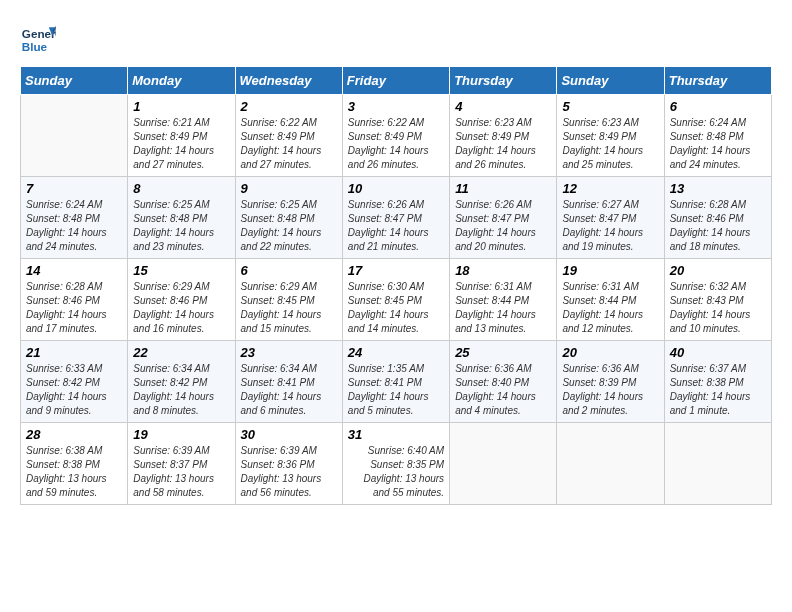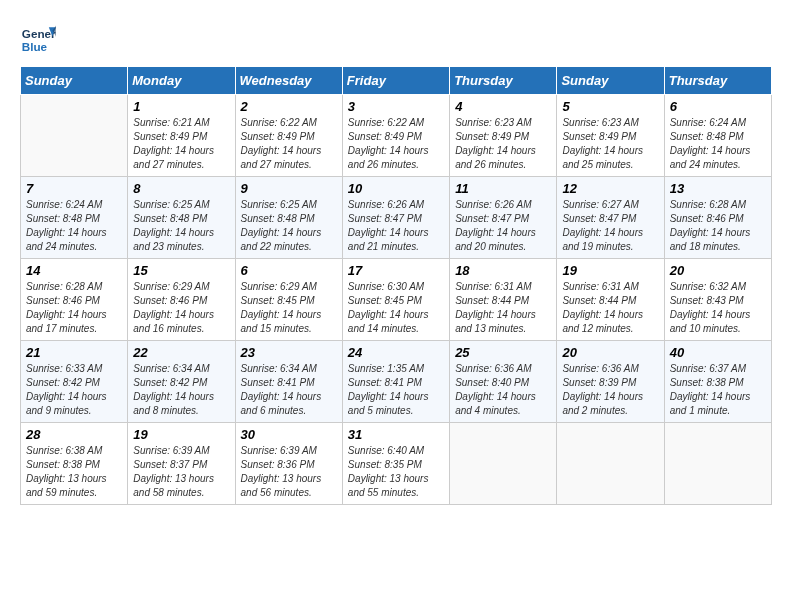--- a/index.html
+++ b/index.html
@@ -320,21 +320,21 @@
         </td>
         <td>
           <span class="day-num">30</span>
           <div class="cell-info" style="white-space: pre-line;">Sunrise: 6:39 AM
 Sunset: 8:36 PM
 Daylight: 13 hours
 and 56 minutes.</div>
         </td>
         <td>
           <span class="day-num">31</span>
-          <div class="cell-info" style="white-space: pre-line;">Sunrise: 6:40 AM
+          <div class="cell-info" style="white-space: pre-line; text-align: right;">Sunrise: 6:40 AM
 Sunset: 8:35 PM
 Daylight: 13 hours
 and 55 minutes.</div>
         </td>
         <td class="empty"></td>
         <td class="empty"></td>
         <td class="empty"></td>
       </tr>
     </tbody>
 </table>

